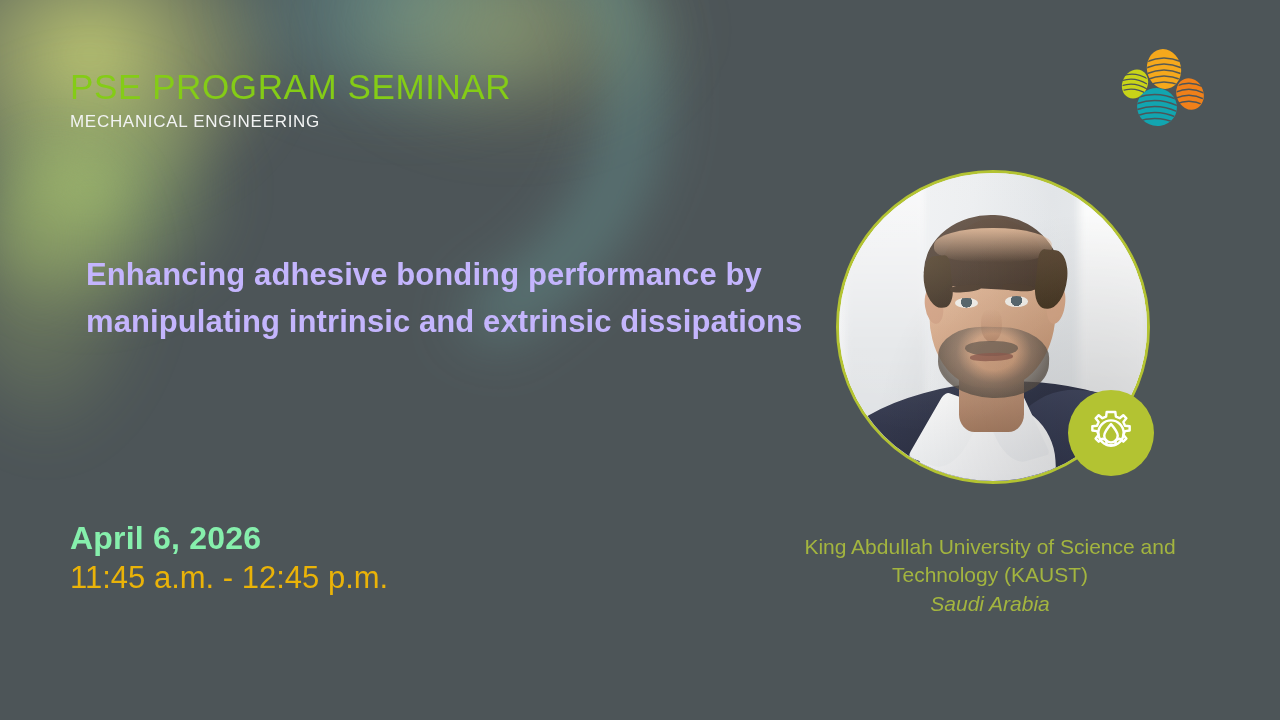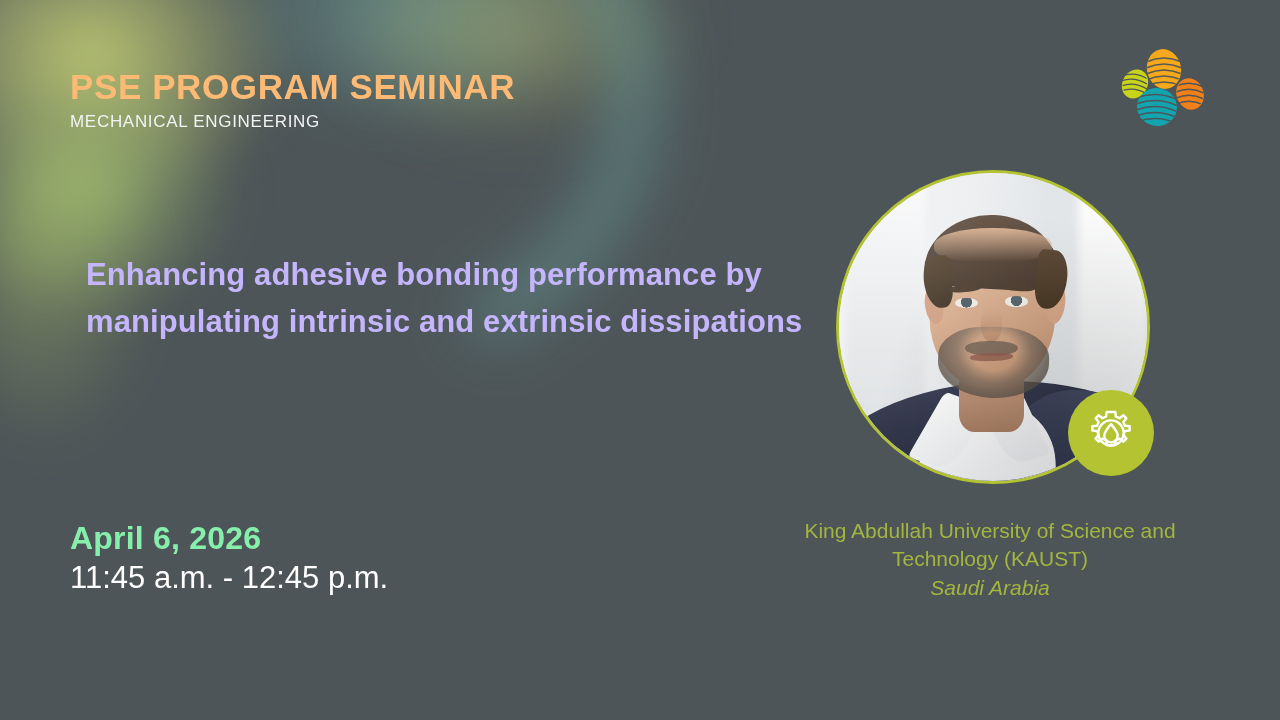--- a/index.html
+++ b/index.html
@@ -62,25 +62,25 @@
   .swoosh-tail {
     position:absolute; left:-40px; top:150px;
     width:200px; height:300px; border-radius:50%;
     background:radial-gradient(ellipse at 40% 30%, rgba(190,214,110,0.40), rgba(190,214,110,0) 72%);
     filter:blur(26px);
   }
 
   
   .header { position:absolute; left:70px; top:68px; }
   .header-title {
-    color:#fdba74;
+    color:#84cc16;
     font-size:35px;
     letter-spacing:0.6px;
     line-height:1.08;
-    font-weight:700;
+    font-weight:400;
   }
   .header-sub {
     color:#f2f3f3;
     font-size:17px;
     letter-spacing:0.7px;
     margin-top:6px;
     font-weight:400;
   }
 
   
@@ -101,21 +101,21 @@
   
   .event-block { position:absolute; left:70px; top:519px; }
   .event-date {
     color:#86efac;
     font-size:32px;
     font-weight:bold;
     line-height:1.22;
     letter-spacing:0.2px;
   }
   .event-time, .event-place {
-    color:#ffffff;
+    color:#eab308;
     font-size:31px;
     font-weight:400;
     line-height:1.32;
   }
 
   
   .portrait-wrap {
     position:absolute;
     left:836px; top:170px;
     width:314px; height:314px;
@@ -292,21 +292,21 @@
     font-size:38px;
     font-weight:bold;
     letter-spacing:0.2px;
     line-height:1.2;
   }
   .speaker-affil {
     color:#a3b53f;
     font-size:21px;
     font-weight:400;
     line-height:1.35;
-    margin-top:12px;
+    margin-top:28px;
   }
   .speaker-country {
     color:#a3b53f;
     font-size:21px;
     font-weight:400;
     line-height:1.35;
     font-style:italic;
   }
 </style>
 </head>

